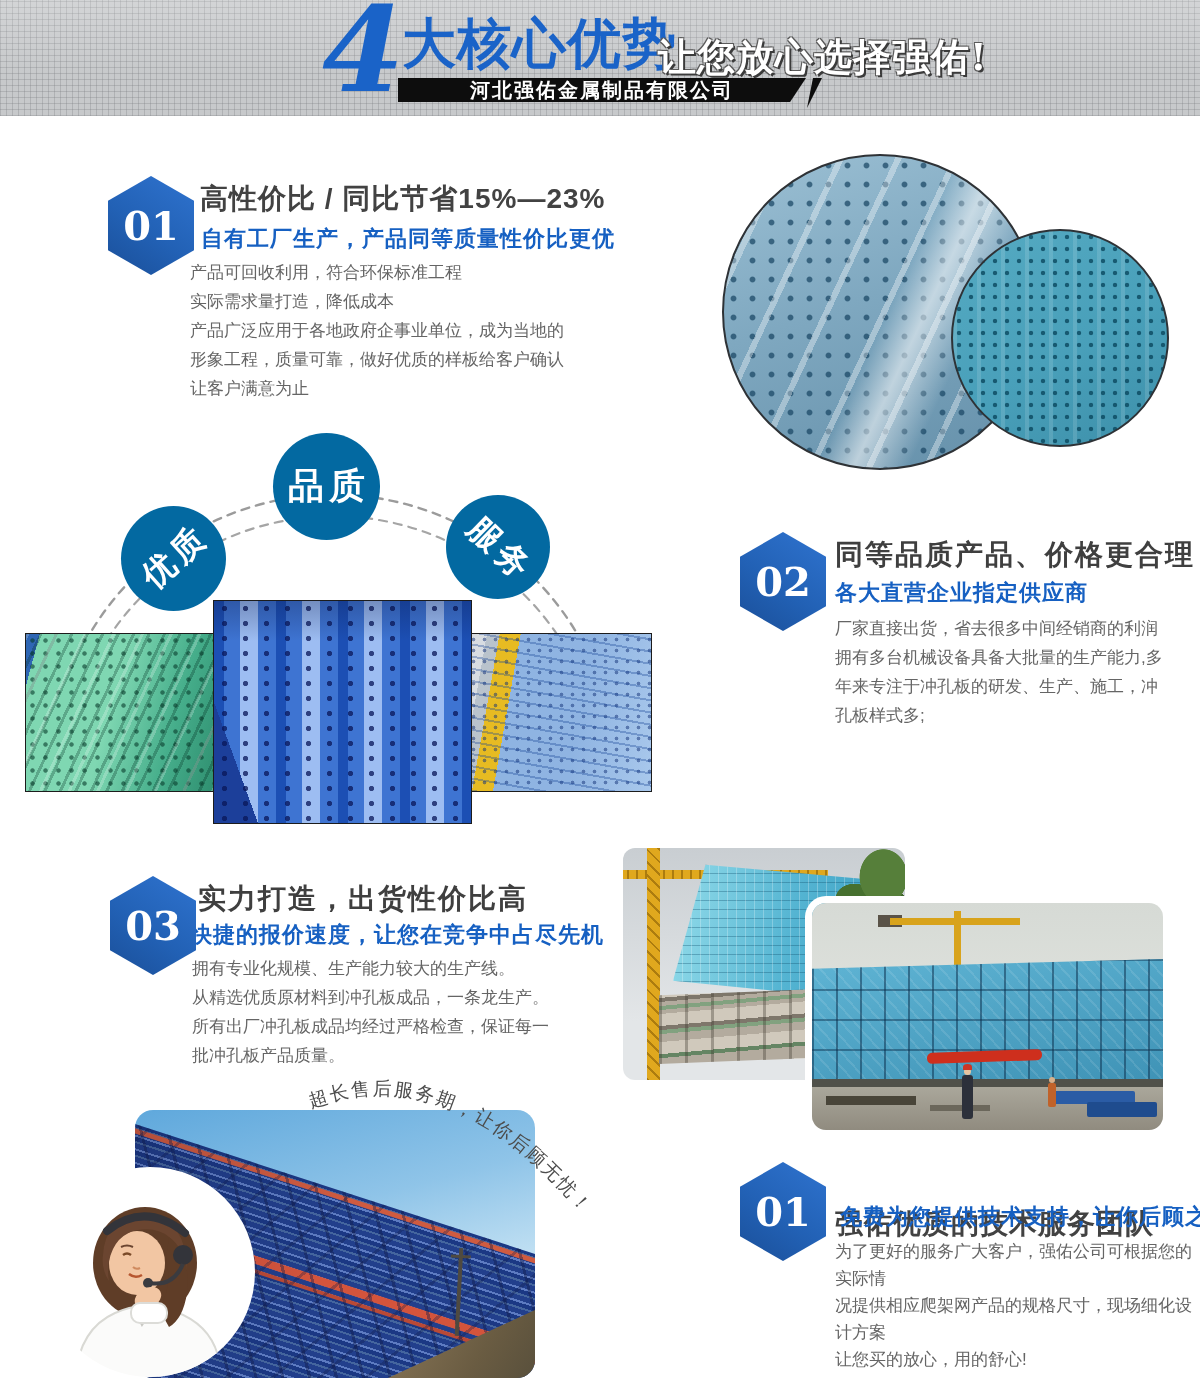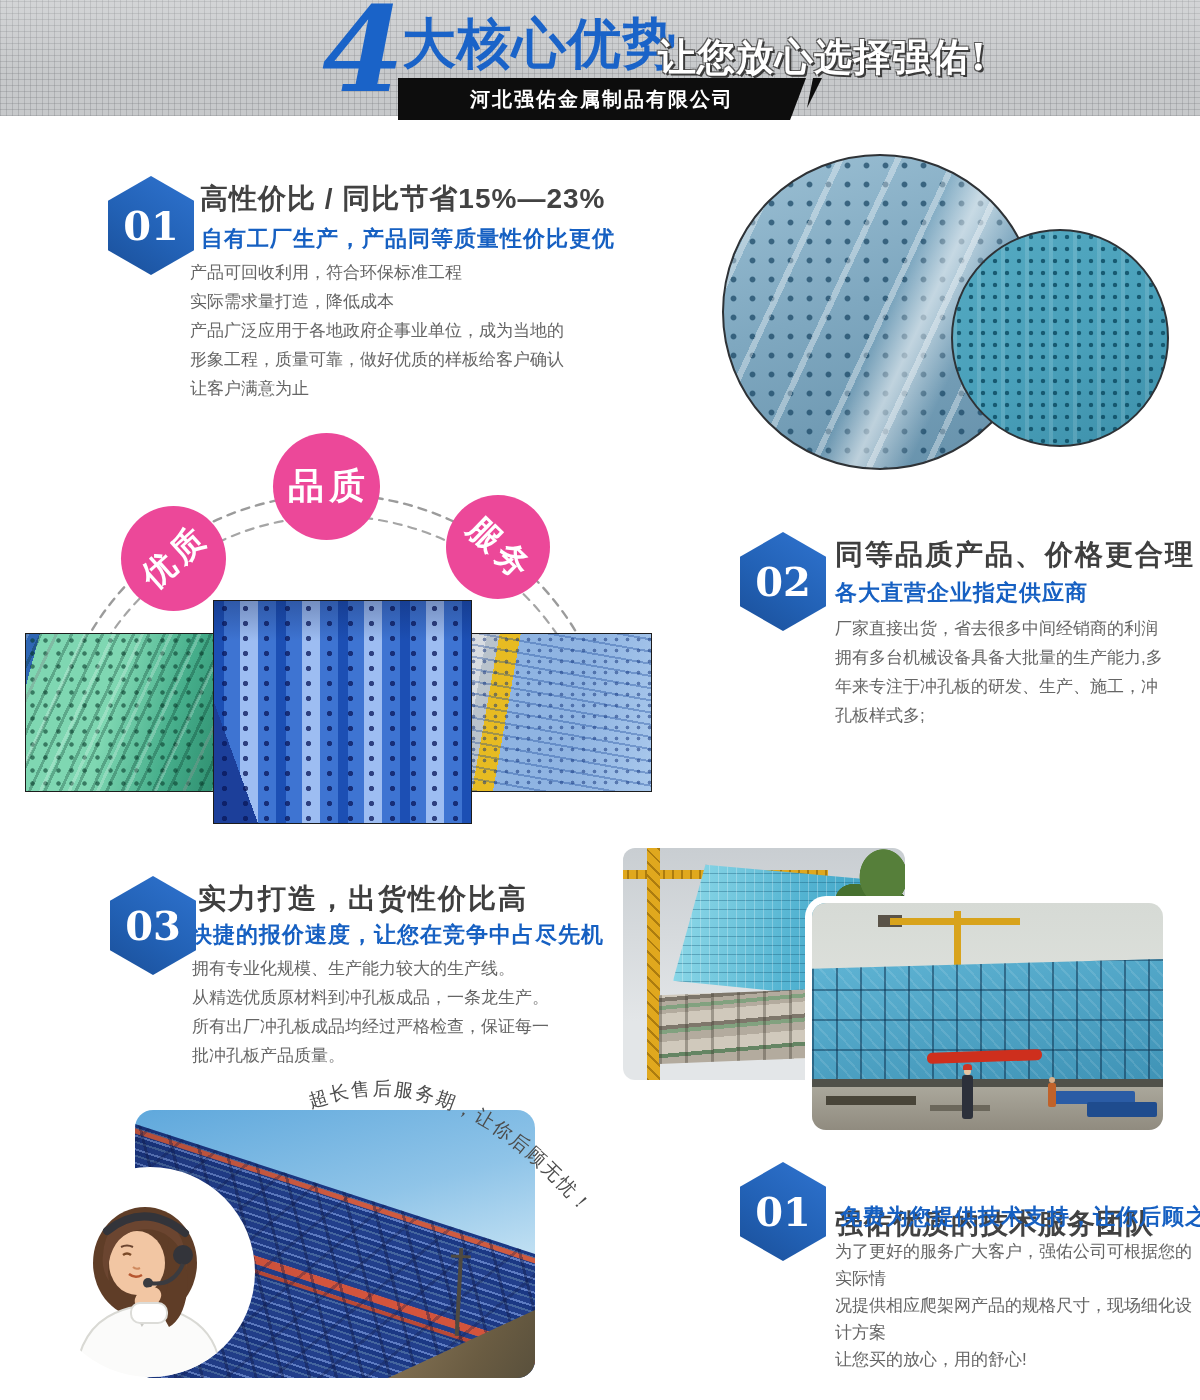--- a/index.html
+++ b/index.html
@@ -14,21 +14,21 @@
       linear-gradient(rgba(255,255,255,.22),rgba(255,255,255,0) 65%),
       repeating-linear-gradient(0deg,rgba(115,117,121,.28) 0 1px,transparent 1px 6px),
       repeating-linear-gradient(90deg,rgba(115,117,121,.28) 0 1px,transparent 1px 6px);}
   .m4{left:322px;top:-6px;font-family:"DejaVu Serif",serif;font-style:italic;font-weight:bold;
       font-size:118px;line-height:112px;color:#1a63c8;}
   .m-title{left:402px;top:8px;font-family:"DejaVu Serif",serif;font-weight:bold;
       font-size:54px;color:#1a63c8;letter-spacing:1px;}
   .m-tag{left:658px;top:32px;font-family:"DejaVu Serif",serif;font-weight:bold;font-size:38px;
       color:#ffffff;letter-spacing:1px;
       text-shadow:2px 2px 0 #3b3b3b,-1px -1px 0 #5a5a5a,1px -1px 0 #5a5a5a,-1px 1px 0 #5a5a5a;}
-  .m-bar{left:398px;top:78px;width:408px;height:42px;background:#0d0d0d;
+  .m-bar{left:398px;top:78px;width:408px;height:24px;background:#0d0d0d;
       clip-path:polygon(0 0,100% 0,96.1% 100%,0 100%);
       display:flex;align-items:center;justify-content:center;}
   .m-bar span{color:#ffffff;font-size:20px;font-weight:bold;letter-spacing:2px;}
   .m-tip{left:807px;top:78px;width:15px;height:30px;background:#0d0d0d;
       clip-path:polygon(40% 0,100% 0,0 100%);}
 
   
   .hex{width:86px;height:99px;clip-path:polygon(50% 0,100% 25%,100% 75%,50% 100%,0 75%,0 25%);
       background:linear-gradient(215deg,#2f73cf 0%,#2261b5 55%,#1a4f99 100%);
       display:flex;align-items:center;justify-content:center;z-index:4;}
@@ -36,21 +36,21 @@
   .adv-title-sans{font-weight:bold;font-size:28px;color:#424242;letter-spacing:1px;white-space:nowrap;}
   .adv-title-serif{font-family:"DejaVu Serif",serif;font-weight:bold;font-size:28px;color:#3f3f3f;
       letter-spacing:2px;white-space:nowrap;}
   .adv-sub{font-family:"DejaVu Serif",serif;font-weight:bold;font-size:22px;color:#1660c2;
       letter-spacing:1px;white-space:nowrap;}
   .adv-body{font-size:17px;line-height:29px;color:#656565;white-space:pre-line;}
   .adv4-body{line-height:27px;}
 
   
   .arc-svg{left:40px;top:420px;z-index:1;}
-  .badge{border-radius:50%;background:#ec4899;display:flex;align-items:center;justify-content:center;z-index:3;}
+  .badge{border-radius:50%;background:#0369a1;display:flex;align-items:center;justify-content:center;z-index:3;}
   .badge span{color:#ffffff;font-weight:bold;letter-spacing:5px;text-indent:5px;}
   .badge-left{left:121px;top:506px;width:105px;height:105px;}
   .badge-left span{font-size:33px;transform:rotate(-42deg);}
   .badge-center{left:273px;top:433px;width:107px;height:107px;}
   .badge-center span{font-size:36px;}
   .badge-right{left:446px;top:495px;width:104px;height:104px;}
   .badge-right span{font-size:33px;transform:rotate(44deg);}
 
   
   .img-frame{border:1px solid #1c1c1c;z-index:2;}

